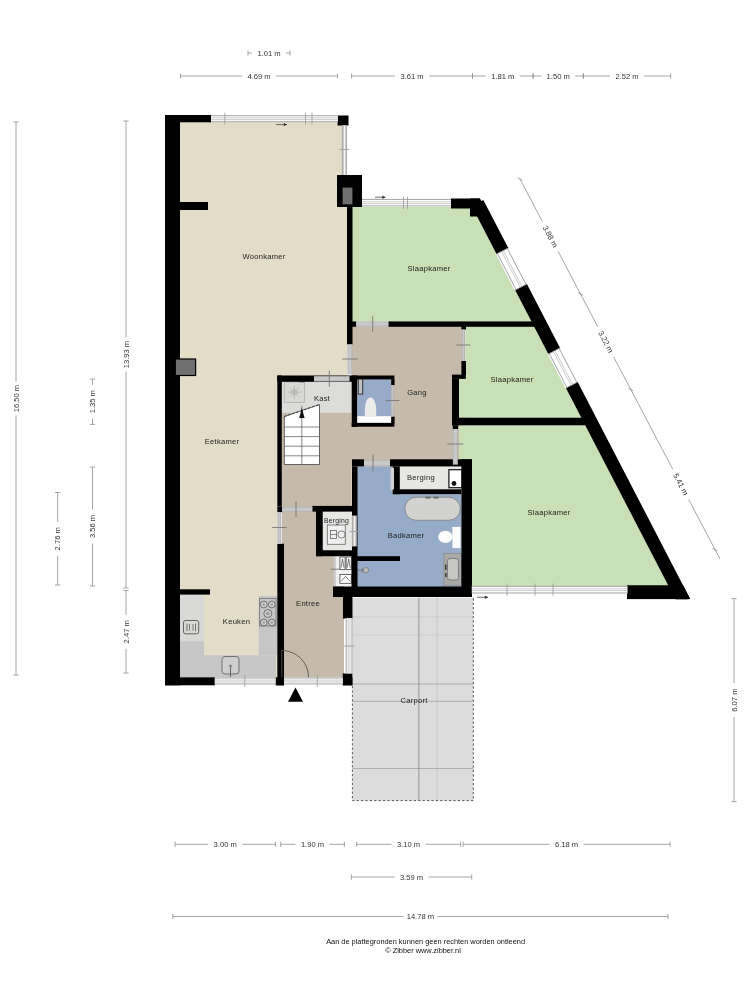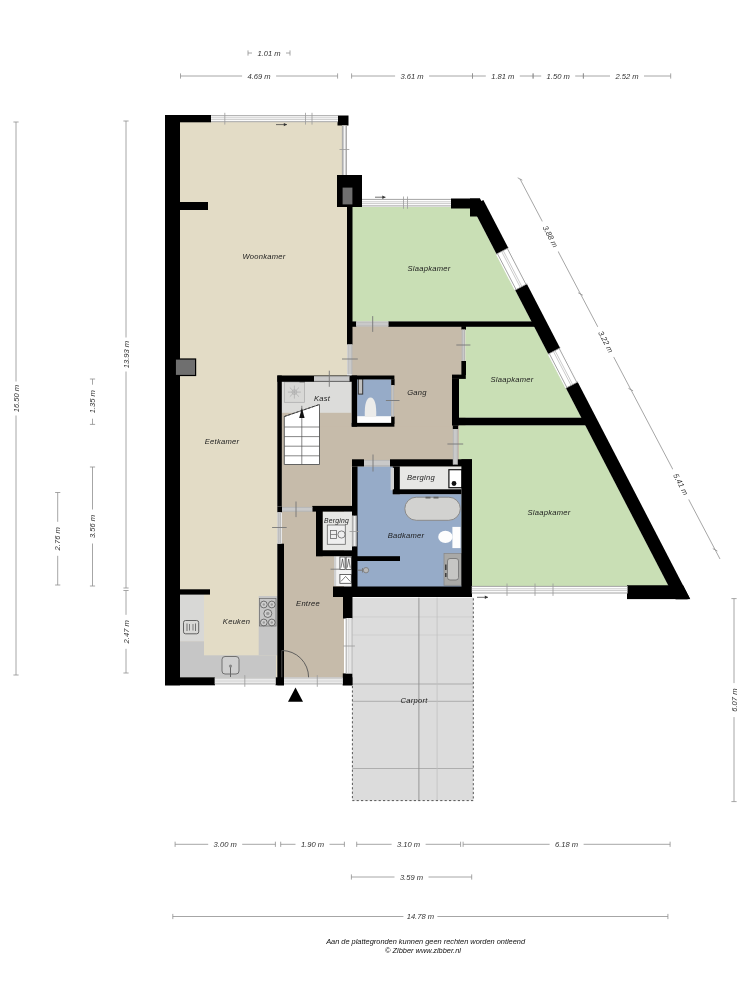--- a/index.html
+++ b/index.html
@@ -1,16 +1,16 @@
 <!DOCTYPE html>
 <html><head>
 <meta charset="utf-8">
 <style>
 html,body{margin:0;padding:0;background:#fff;}
-#page{width:750px;height:1000px;position:relative;background:#fff;overflow:hidden;font-style:italic;}
+#page{width:750px;height:1000px;position:relative;background:#fff;overflow:hidden;}
 svg{position:absolute;top:0;left:0;}
 text{font-family:"Liberation Sans",sans-serif;fill:#222;}
 .dim{font-size:7.6px;fill:#333;}
 .room{font-size:7.6px;fill:#1c1c1c;letter-spacing:.25px;}
 .rooms{font-size:6.8px;fill:#1c1c1c;letter-spacing:.2px;}
 .foot{font-size:7.4px;fill:#111;}
 </style>
 </head>
 <body>
 <div id="page">

